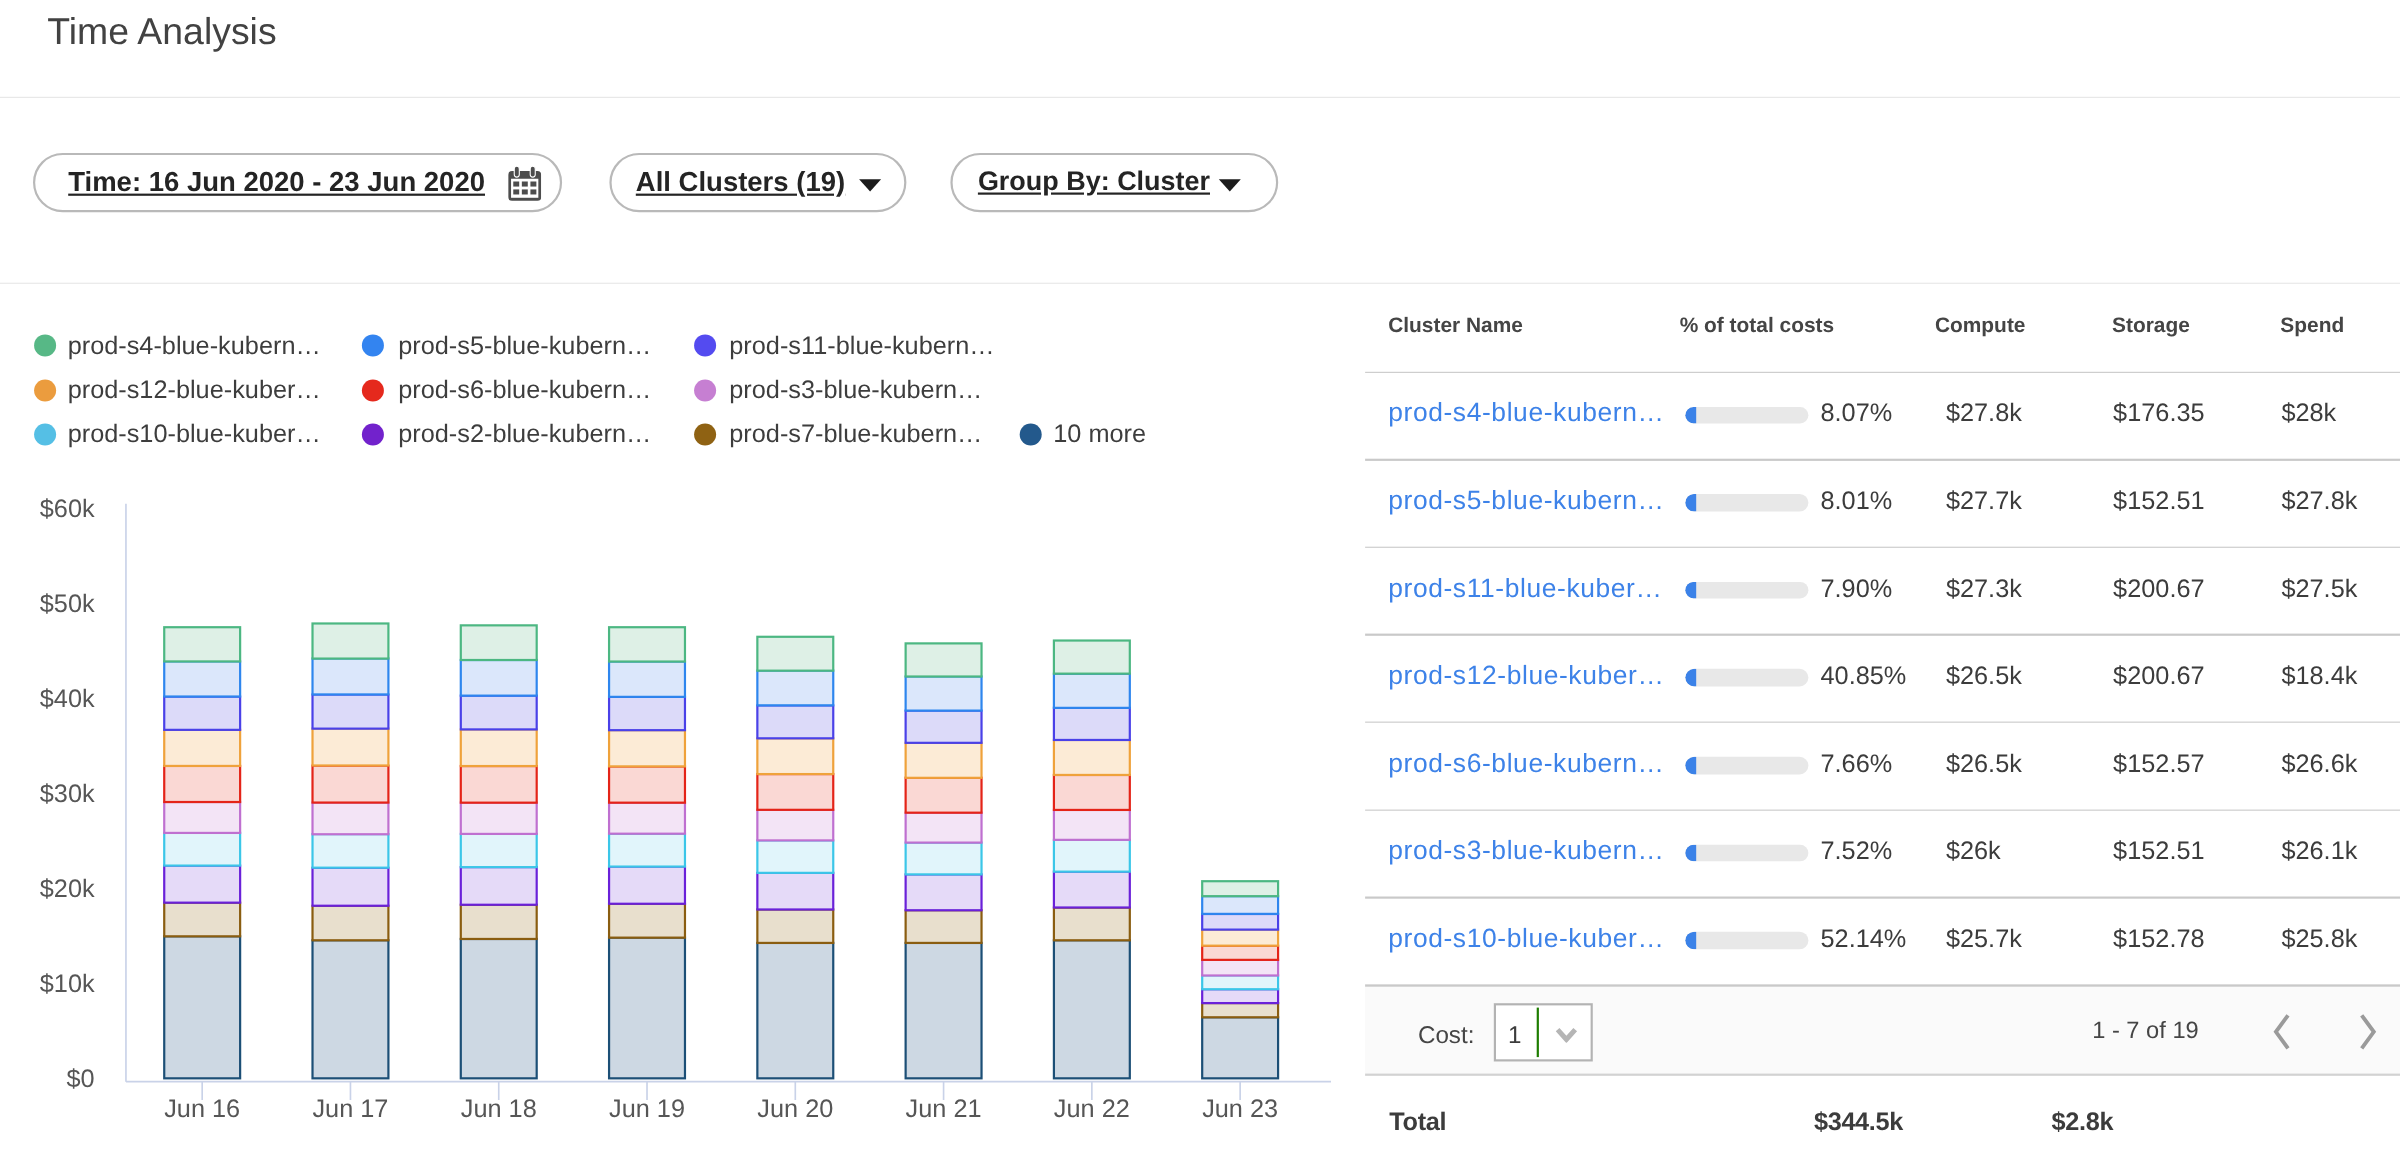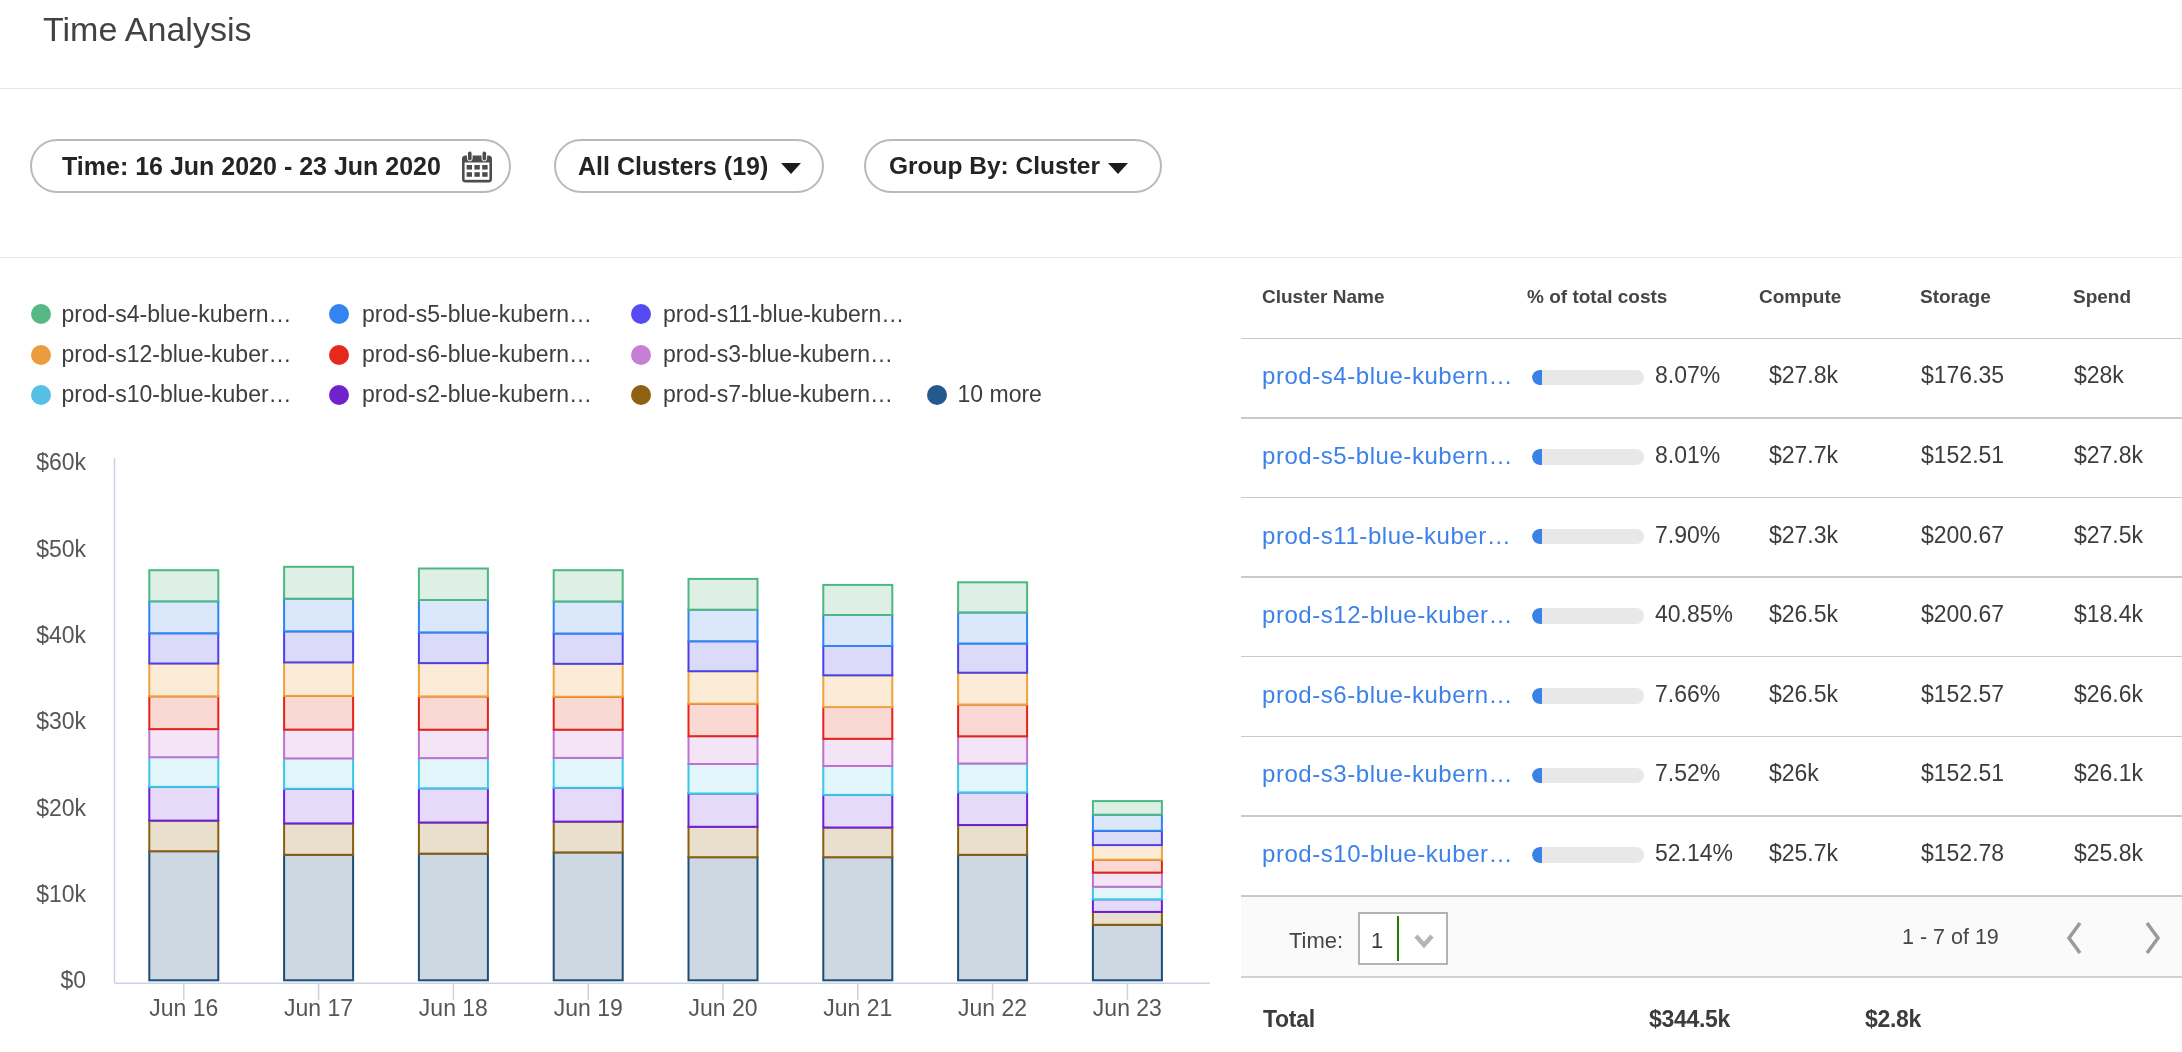--- a/index.html
+++ b/index.html
@@ -1,21 +1,21 @@
 <!DOCTYPE html>
 <html><head>
 <meta charset="utf-8">
 <style>
   * { margin:0; padding:0; box-sizing:border-box; }
   html,body { width:2182px; height:1052px; background:#fff;
     font-family:"Liberation Sans", sans-serif; position:relative; overflow:hidden; }
   #title { position:absolute; left:43px; top:10px; font-size:34px; color:#424242; font-weight:500; }
   .hr { position:absolute; left:0; width:2182px; height:1px; background:#e6e6e6; }
   .pill { position:absolute; top:139px; height:54px; border:2px solid #b9b9b9; border-radius:27px;
-     background:#fff; display:flex; align-items:center; font-weight:700; font-size:25px; color:#242424; }
+     background:#fff; display:flex; align-items:center; font-weight:700; font-size:25px; color:#242424;text-decoration:underline; }
   .caret { width:0; height:0; border-left:10.5px solid transparent; border-right:10.5px solid transparent;
      border-top:11px solid #1c1c1c; margin-left:13px; margin-top:5px; }
   .dot { position:absolute; width:20px; height:20px; border-radius:50%; }
   .leglab { position:absolute; font-size:23px; color:#3d3d3d; white-space:nowrap; }
   #chart { position:absolute; left:0; top:430px; }
   .axline { stroke:#c9d2e8; stroke-width:1.5; fill:none; }
   .axlab { font-size:23px; fill:#565656; font-family:"Liberation Sans",sans-serif; }
   .th { position:absolute; font-size:19px; font-weight:700; color:#454545; white-space:nowrap; }
   .tdiv { position:absolute; left:1241px; width:941px; height:1.5px; background:#c9c9c9; }
   .tlink { position:absolute; font-size:24px; color:#3d82e8; white-space:nowrap; letter-spacing:0.55px; }
@@ -250,21 +250,21 @@
 <div class="tlink" style="left:1262px;top:839.9px">prod-s10-blue-kuber…</div>
 <div class="pbar" style="left:1531.5px;top:847.2px">
     <div class="pfill"></div>
   </div>
 <div class="tval" style="left:1655px;top:839.9px">52.14%</div>
 <div class="tval" style="left:1769px;top:839.9px">$25.7k</div>
 <div class="tval" style="left:1921px;top:839.9px">$152.78</div>
 <div class="tval" style="left:2074px;top:839.9px">$25.8k</div>
 
 <div id="pgbar"></div>
-<div class="ptext" style="left:1289px;top:928px">Time:</div>
+<div class="ptext" style="left:1289px;top:928px">Cost:</div>
 <div id="pgsel">
   <div class="num">1</div>
   <div class="gline"></div>
   <svg width="20" height="14" viewBox="0 0 20 14" style="position:absolute;left:54px;top:20px">
     <polyline points="2,2 10,11 18,2" stroke="#b5b5b5" stroke-width="4.5" fill="none"></polyline>
   </svg>
 </div>
 <div class="ptext" style="left:1902px;top:925px;font-size:21.5px">1 - 7 of 19</div>
 <svg width="20" height="36" viewBox="0 0 20 36" style="position:absolute;left:2064px;top:920px">
   <polyline class="chev" points="16,3 5,18 16,33"></polyline>

